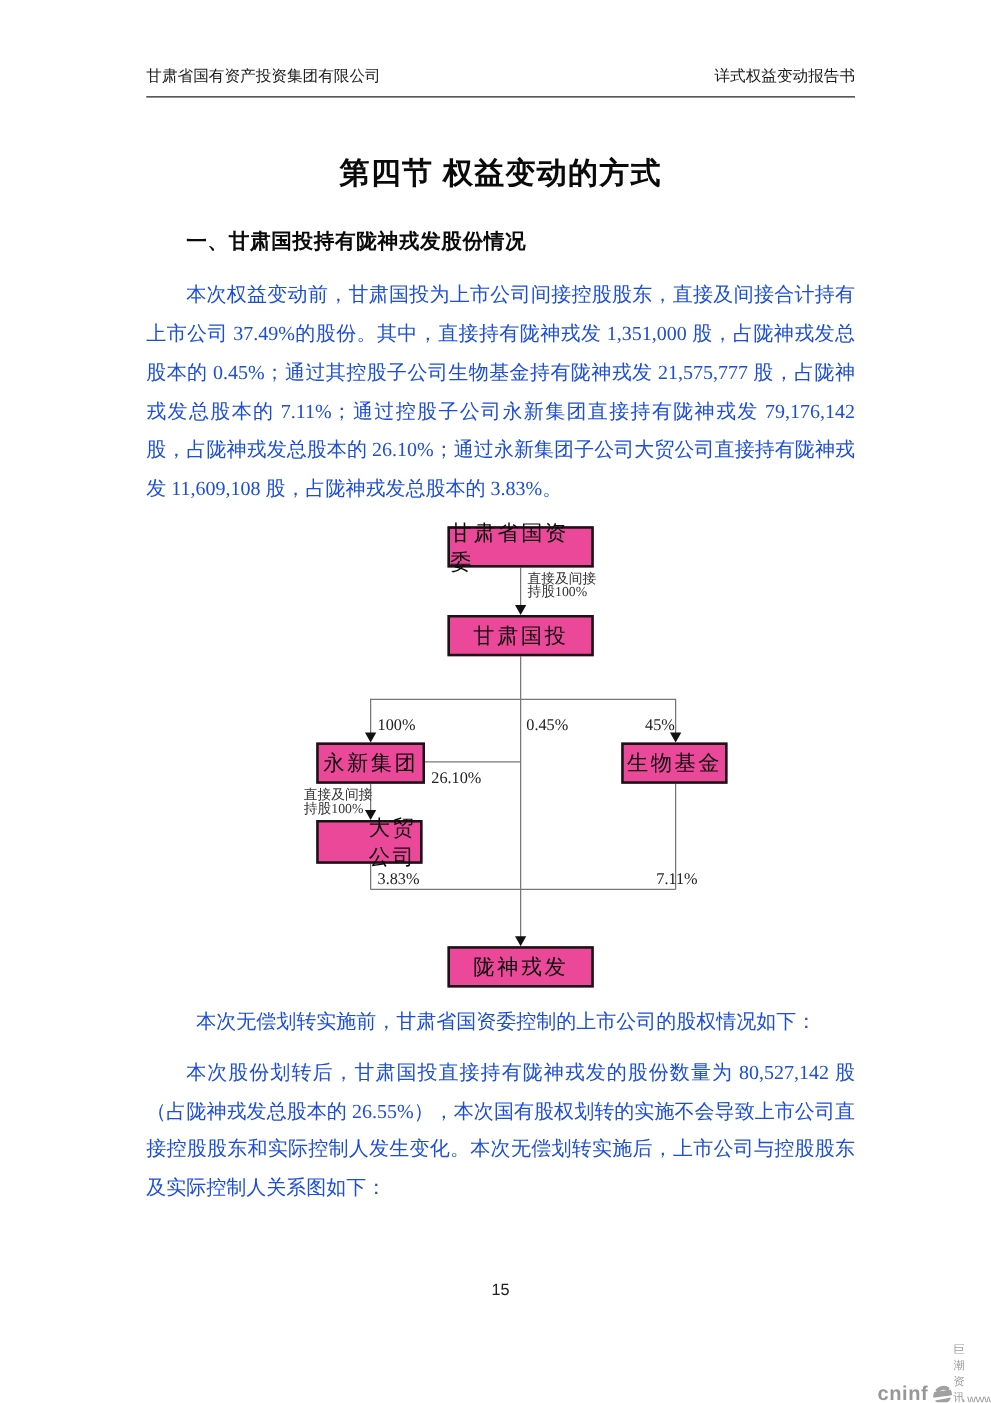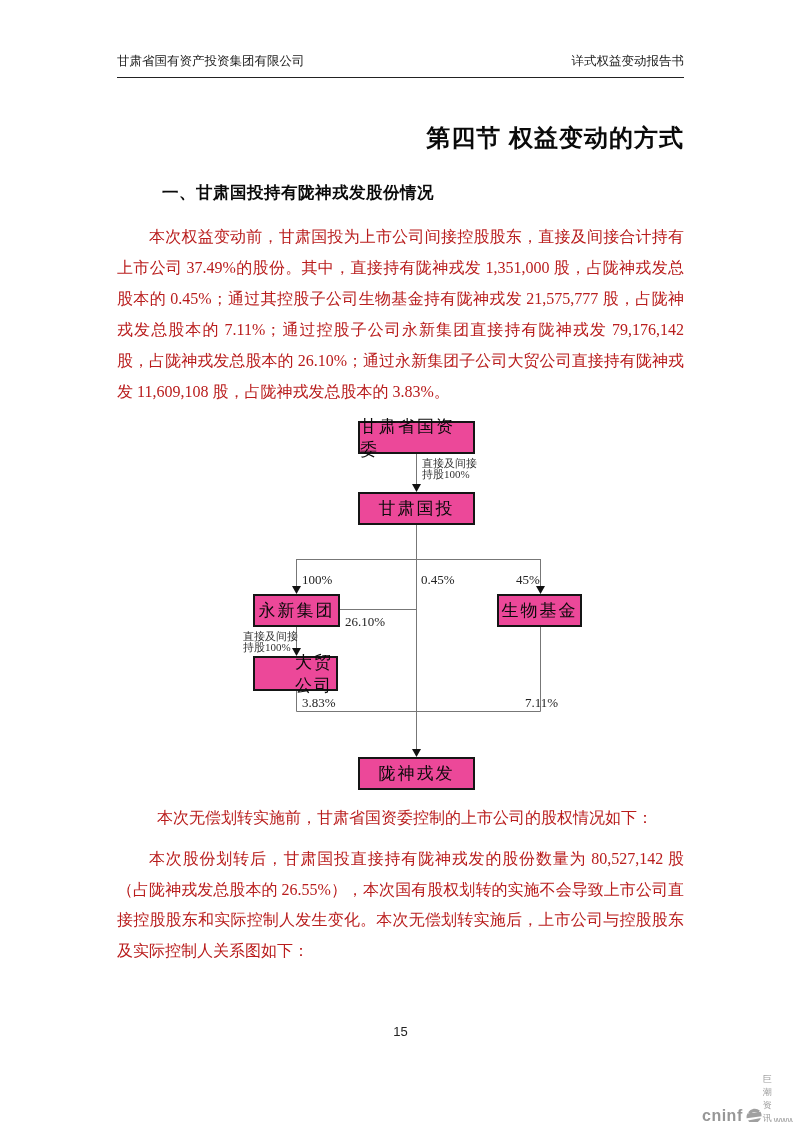--- a/index.html
+++ b/index.html
@@ -10,32 +10,32 @@
   
   .header{
     position:absolute;top:53px;left:117px;width:567px;
     display:flex;justify-content:space-between;align-items:flex-end;
     font-size:12.5px;color:#1a1a1a;
     padding-bottom:7px;border-bottom:1.5px solid #222;
   }
   
   .doc-title{
     position:absolute;top:122px;left:117px;width:567px;margin:0;
-    text-align:right;font-family:"Liberation Sans","DejaVu Sans",sans-serif;
+    text-align:center;font-family:"Liberation Sans","DejaVu Sans",sans-serif;
     font-size:24px;font-weight:bold;color:#0a0a0a;letter-spacing:1px;
   }
   .sub-heading{
-    position:absolute;top:182px;left:162px;margin:0;
+    position:absolute;top:182px;left:149px;margin:0;
     font-family:"Liberation Sans","DejaVu Sans",sans-serif;
     font-size:16.5px;font-weight:bold;color:#0a0a0a;letter-spacing:0.5px;
   }
   
   .body-para{
     position:absolute;left:117px;width:567px;margin:0;
-    font-size:16px;line-height:31px;text-align:justify;color:#b91c1c;
+    font-size:16px;line-height:31px;text-align:justify;color:#1d4ed8;
   }
   .p1{top:221px;text-indent:2em;}
   .p2{top:802px;text-indent:2.5em;}
   .p3{top:844px;text-indent:2em;line-height:30.5px;}
   
   .diagram{position:absolute;top:418px;left:0;width:793px;height:385px;}
   .diagram svg{position:absolute;top:0;left:0;}
   .dbox{
     position:absolute;border:2px solid #151515;background:#ec4899;
     display:flex;align-items:center;justify-content:center;

